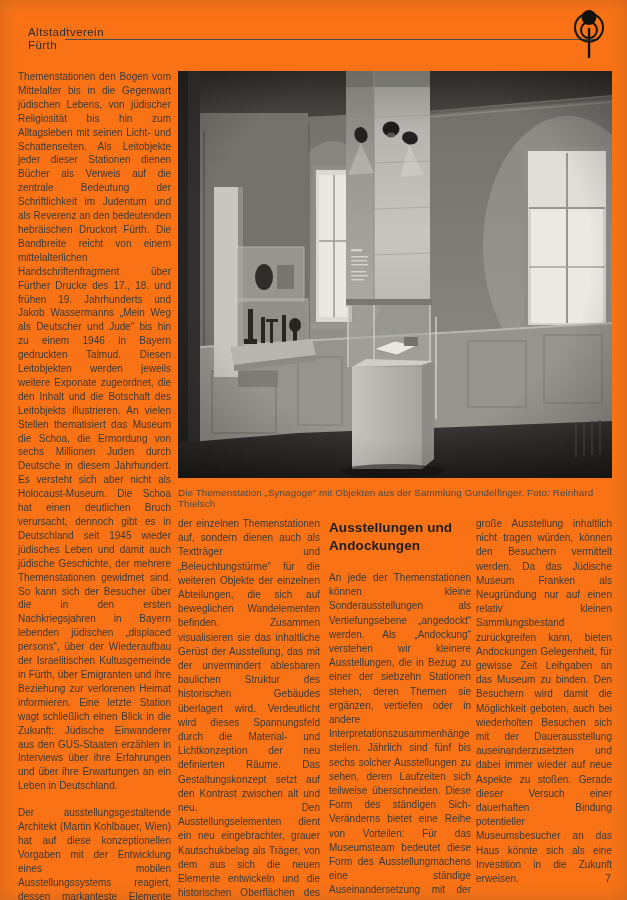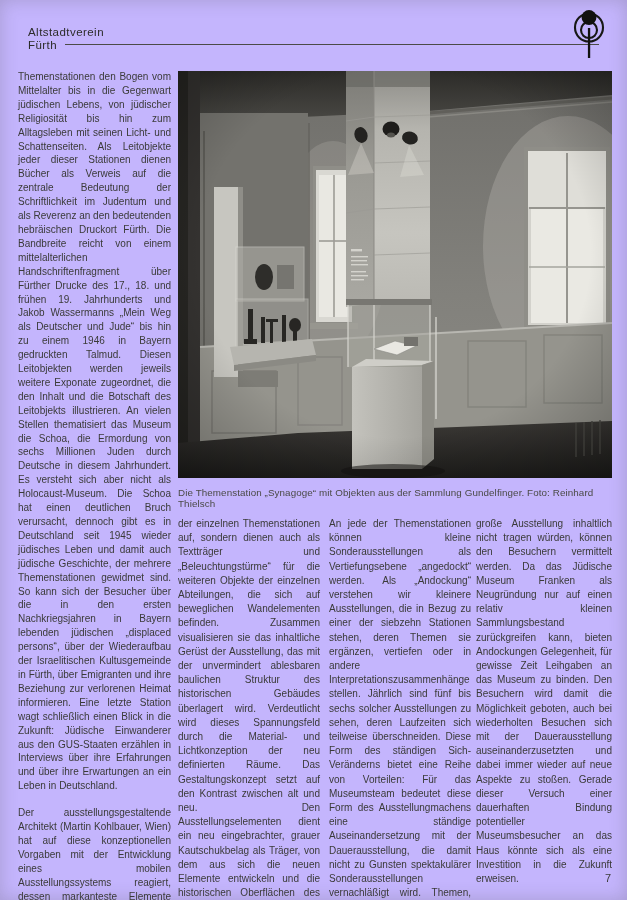--- a/index.html
+++ b/index.html
@@ -1,25 +1,25 @@
 <!DOCTYPE html>
 <html lang="de"><head>
 <meta charset="utf-8">
 <style>
   html,body{margin:0;padding:0;}
   body{width:627px;height:900px;background:#d9d7d2;overflow:hidden;}
   .page{
-    position:relative;width:627px;height:900px;background:#c4b5fd;
+    position:relative;width:627px;height:900px;background:#f97316;
     font-family:"Liberation Sans",sans-serif;color:#3a3a38;overflow:hidden;
     box-shadow:inset 0 0 18px rgba(60,58,52,.22);
   }
   
   .masthead{position:absolute;left:28px;top:26px;right:22px;font-size:11.5px;
     letter-spacing:.45px;color:#2c2c2a;line-height:13px;}
-  .masthead .row2{display:flex;align-items:center;}
+  .masthead .row2{display:flex;align-items:flex-start;}
   .masthead .rule{flex:1;border-bottom:1.3px solid #4c4b47;margin:0 6px 2px 8px;}
   .logo{position:absolute;right:18px;top:8px;width:40px;height:52px;}
   
   .col{position:absolute;text-align:justify;}
   .col p{margin:0 0 13px;font-size:10px;line-height:13.9px;hyphens:auto;-webkit-hyphens:auto;}
   .col-left{left:18px;top:70px;width:153px;}
   .col-2{left:178px;top:517px;width:142px;}
   .col-3{left:329px;top:517px;width:142px;}
   .col-4{left:476px;top:517px;width:136px;}
   .col-3 p,.col-4 p,.col-2 p{line-height:14.2px;}
@@ -227,20 +227,21 @@
     </svg>
   </div>
 
   <div class="caption">Die Themenstation „Synagoge“ mit Objekten aus der Sammlung Gundelfinger. Foto: Reinhard Thielsch</div>
 
   <div class="col col-2">
     <p>der einzelnen Themenstationen auf, sondern dienen auch als Textträger und „Beleuchtungstürme“ für die weiteren Objekte der einzelnen Abteilungen, die sich auf beweglichen Wandelementen befinden. Zusammen visualisieren sie das inhaltliche Gerüst der Ausstellung, das mit der unvermindert ablesbaren baulichen Struktur des historischen Gebäudes überlagert wird. Verdeutlicht wird dieses Spannungsfeld durch die Material- und Lichtkonzeption der neu definierten Räume. Das Gestaltungskonzept setzt auf den Kontrast zwischen alt und neu. Den Ausstellungselementen dient ein neu eingebrachter, grauer Kautschukbelag als Träger, von dem aus sich die neuen Elemente entwickeln und die historischen Oberflächen des Baudenkmals unberührt lassen.</p>
   </div>
 
   <div class="col col-3">
+    <h2>Ausstellungen und Andockungen</h2>
     <p>An jede der Themenstationen können kleine Sonderausstellungen als Vertiefungsebene „angedockt“ werden. Als „Andockung“ verstehen wir kleinere Ausstellungen, die in Bezug zu einer der siebzehn Stationen stehen, deren Themen sie ergänzen, vertiefen oder in andere Interpretationszusammenhänge stellen. Jährlich sind fünf bis sechs solcher Ausstellungen zu sehen, deren Laufzeiten sich teilweise überschneiden. Diese Form des ständigen Sich-Veränderns bietet eine Reihe von Vorteilen: Für das Museumsteam bedeutet diese Form des Ausstellungmachens eine ständige Auseinandersetzung mit der Dauerausstellung, die damit nicht zu Gunsten spektakulärer Sonderausstellungen vernachläßigt wird. Themen, die eine</p>
   </div>
 
   <div class="col col-4">
     <p>große Ausstellung inhaltlich nicht tragen würden, können den Besuchern vermittelt werden. Da das Jüdische Museum Franken als Neugründung nur auf einen relativ kleinen Sammlungsbestand zurückgreifen kann, bieten Andockungen Gelegenheit, für gewisse Zeit Leihgaben an das Museum zu binden. Den Besuchern wird damit die Möglichkeit geboten, auch bei wiederholten Besuchen sich mit der Dauerausstellung auseinanderzusetzten und dabei immer wieder auf neue Aspekte zu stoßen. Gerade dieser Versuch einer dauerhaften Bindung potentieller Museumsbesucher an das Haus könnte sich als eine Investition in die Zukunft erweisen.</p>
 
   </div>
 
   <div class="page-number">7</div>
 

